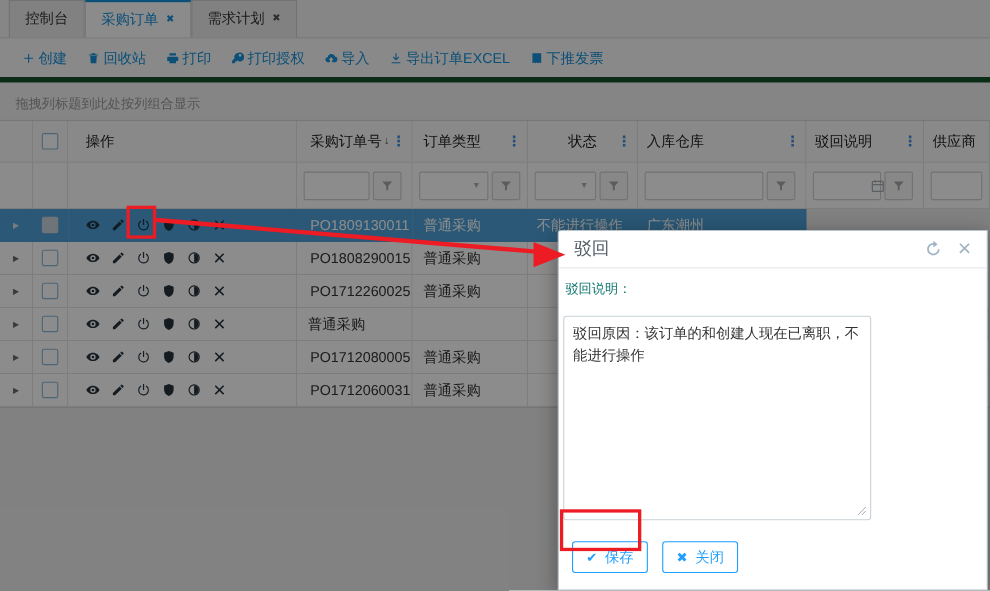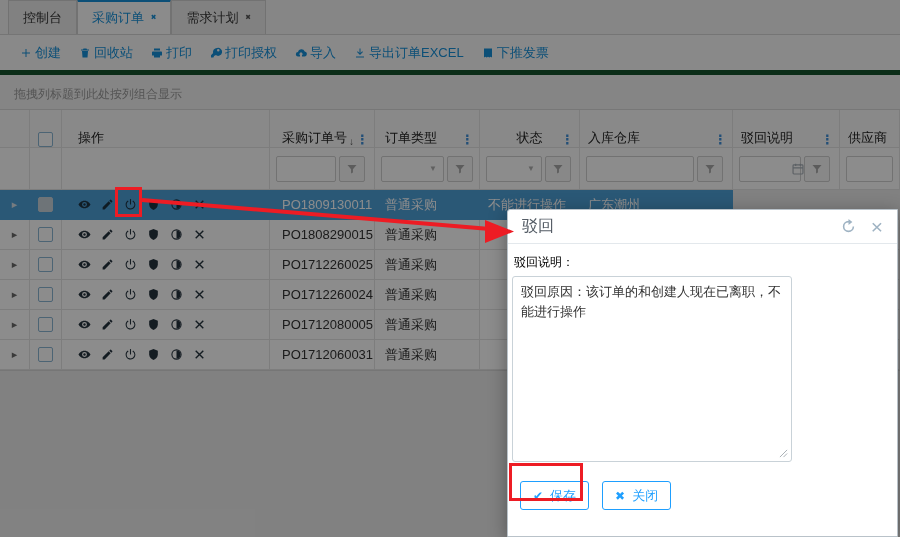--- a/index.html
+++ b/index.html
@@ -1,37 +1,37 @@
 <!DOCTYPE html>
 <html><head>
 <meta charset="utf-8">
 <style>
   * { margin:0; padding:0; box-sizing:border-box; }
   body { font-family:"Liberation Sans","DejaVu Sans",sans-serif; }
   .screen { position:relative; width:900px; height:537px; overflow:hidden; background:#ececec; font-size:13px; color:#333; }
 
   
   .tabbar { height:35px; background:#f4f4f4; border-bottom:1px solid #d5d5d5; display:flex; align-items:flex-end; padding-left:8px; }
-  .tab { height:34px; line-height:31px; padding:0 14px; background:#ececec; border:1px solid #d0d0d0; border-bottom:none; color:#333; display:flex; align-items:flex-end; gap:7px; cursor:default;font-family:Liberation Mono, monospace; }
+  .tab { height:34px; line-height:31px; padding:0 14px; background:#ececec; border:1px solid #d0d0d0; border-bottom:none; color:#333; display:flex; align-items:flex-start; gap:7px; cursor:default; }
   .tab.active { background:#fdfdfd; color:#1690d9; border-top:3px solid #1690d9; height:35px; }
   .tab .tclose { font-size:9px; color:#1690d9; }
   .tab:not(.active) .tclose { color:#555; }
 
   
   .toolbar { height:35px; background:#fafafa; display:flex; align-items:center; padding-left:20px; gap:18px; }
   .tbtn { color:#1690d9; display:inline-flex; align-items:center; gap:3px; cursor:pointer; white-space:nowrap; }
   .ti { width:12px; height:12px; fill:#1690d9; }
 
   
   .groupbar { height:40px; background:#f2f2f2; border-top:5px solid #14532d; border-bottom:1px solid #d9d9d9; color:#9a9a9a; font-size:12px; line-height:38px; padding-left:14px; }
 
   
   .grid { display:grid; grid-template-columns:30px 32px 208px 105px 105px 100px 153px 107px 1fr; }
   .c { border-right:1px solid #e4e4e4; border-bottom:1px solid #e4e4e4; display:flex; align-items:center; position:relative; background:#fff; overflow:hidden; white-space:nowrap; }
-  .thead .c { height:38px; background:#f9f9f9; color:#222;align-items:flex-end; }
+  .thead .c { height:38px; background:#f9f9f9; color:#222; }
   .tfilter .c { height:42px; background:#fdfdfd; padding:0 6px; gap:3px; }
   .trow .c { height:30px; }
   .colmenu { position:absolute; right:5px; color:#3f8fd9; font-weight:bold; font-size:13px; }
   .sortmark { font-size:10px; color:#555; margin-left:2px; }
   .pl16{padding-left:16px}.pl12{padding-left:12px}.pl10{padding-left:10px}.pl8{padding-left:8px}.ctr{justify-content:center}
   .cb { width:15px; height:15px; border:1px solid #8ab6d4; border-radius:2px; background:#fff; }
   .fin { height:26px; border:1px solid #cfcfcf; border-radius:2px; background:#fff; font:inherit; padding:0 5px; min-width:0; }
   .fsel { display:flex; align-items:center; justify-content:flex-end; padding-right:6px; color:#b0b0b0; font-size:8px; }
   .fbtn { width:26px; height:26px; border:1px solid #cfcfcf; border-radius:2px; background:#f7f7f7; display:flex; align-items:center; justify-content:center; flex:none; }
   .fbtn svg { width:12px; height:12px; fill:#a8a8a8; }
@@ -49,21 +49,21 @@
 
   
   .overlay { position:absolute; inset:0; background:rgba(0,0,0,0.45); z-index:40; }
   .modal { position:absolute; left:507px; top:209px; width:391px; height:328px; background:#fff; border:1px solid #b9c2c9; border-radius:3px 0 0 0; box-shadow:0 4px 18px rgba(0,0,0,.35); z-index:50; }
   .mhead { height:34px; display:flex; align-items:center; padding:0 14px; border-bottom:1px solid #e3e8ec; }
   .mtitle { font-size:16px; color:#555d66; }
   .mtools { margin-left:auto; display:flex; align-items:center; gap:14px; }
   .mrefresh { width:17px; height:17px; fill:#9fb3c3; }
   .mclose { font-size:21px; color:#9fb3c3; line-height:1; }
   .mbody { padding:10px 14px 0 4px; }
-  .mlabel { font-size:12px; color:#000000; margin:0 0 5px 2px; }
+  .mlabel { font-size:12px; color:#0f766e; margin:0 0 16px 2px; }
   .tawrap { position:relative; width:280px; }
   .mtextarea { width:280px; height:186px; border:1px solid #c9d2d8; border-radius:3px; padding:5px 8px; font:13px/1.55 "Liberation Sans","DejaVu Sans",sans-serif; color:#333; resize:none; outline:none; }
   .rz { position:absolute; right:4px; bottom:7px; width:9px; height:9px; }
   .mbtns { margin:16px 0 0 8px; display:flex; gap:13px; }
   .mbtn { height:29px; padding:0 12px; border:1px solid #1e9fff; border-radius:3px; background:#fff; color:#1e9fff; font-size:13px; display:inline-flex; align-items:center; gap:7px; cursor:pointer; }
   .mbtn .bic { font-size:12px; }
 
   
   .anno { position:absolute; border:3px solid #ed1c24; z-index:60; pointer-events:none; }
   .anno1 { left:115px; top:187px; width:27px; height:30px; }
@@ -378,23 +378,20 @@
           <path d="M12 2l8 3v6.5c0 4.8-3.3 9.2-8 10.5-4.7-1.3-8-5.7-8-10.5V5l8-3z"></path>
         </svg>
       <svg class="oi" viewBox="0 0 24 24">
           <circle cx="12" cy="12" r="8.5" fill="none" stroke="#26343f" stroke-width="2"></circle>
           <path d="M12 4.5a7.5 7.5 0 010 15v-15z"></path>
         </svg>
       <svg class="oi" viewBox="0 0 24 24">
           <path d="M5 5l14 14M19 5L5 19" stroke="#26343f" stroke-width="2.6" fill="none"></path>
         </svg>
     </div>
-    <div class="c pl12">
-        <span>PO1712260024</span>
-      </div>
     <div class="c pl10">
         <span>普通采购</span>
       </div>
     <div class="c ctr"></div>
       <div class="c pl8"></div>
       <div class="c pl8"></div>
       <div class="c pl8"></div>
   </div>
 
   <div class="grid trow">

